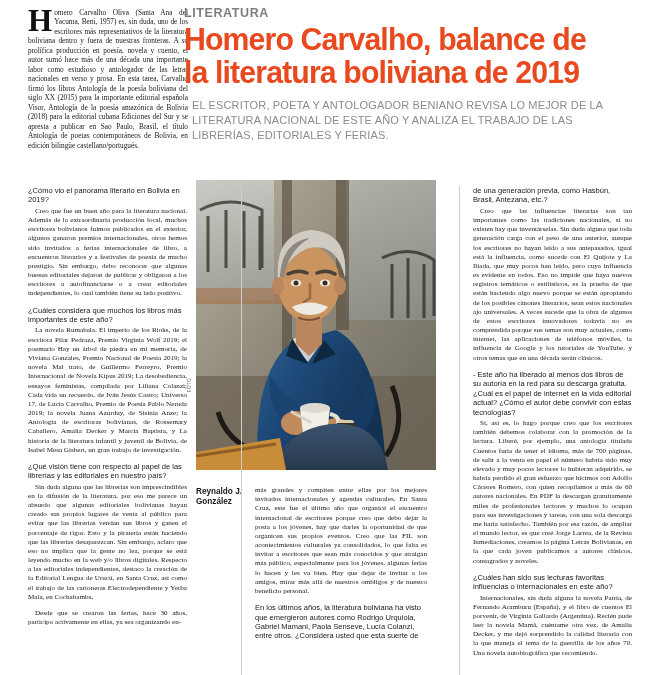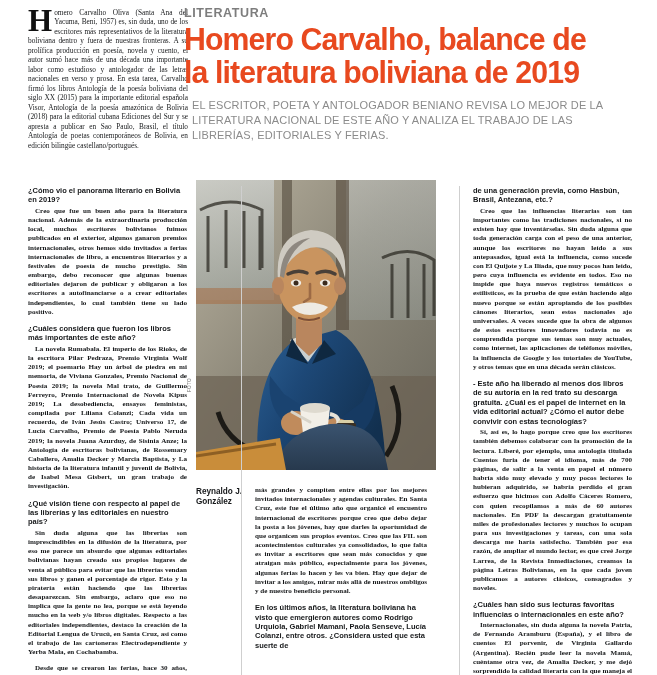--- a/index.html
+++ b/index.html
@@ -62,27 +62,27 @@
   }
   .col.c1{left:0;}
   .col.c2{left:227px;}
   .col.c3{left:445px;}
 
   
   .col.c2{top:300px;width:172px;}
 
   .q{
     font-family:"Liberation Sans", sans-serif;
-    font-weight:bold;
+    font-weight:normal;
     font-size:7.5px;line-height:1.26;
     color:#16181a;
     margin:0 0 2px 0;
     text-align:left;
   }
-  .a{margin:0 0 7px 0;text-indent:7px;font-weight:bold;}
+  .a{margin:0 0 7px 0;text-indent:7px;}
   .a.cont{text-indent:0;margin-top:0;}
 
   
   .vrule{position:absolute;top:0;width:1px;height:489px;background:#cfcfcf;}
 
   
   .photo-wrap{position:absolute;left:196px;top:180px;width:240px;height:290px;}
   .photo{
     position:absolute;inset:0;
     overflow:hidden;
@@ -219,35 +219,35 @@
   </div>
   <div class="caption">Reynaldo J. González</div>
 
   <div class="cols">
     <div class="vrule" style="left:213px"></div>
     <div class="vrule" style="left:431px"></div>
 
     <div class="col c1">
       <div class="q">¿Cómo vio el panorama literario en Bolivia en 2019?</div>
       <p class="a">Creo que fue un buen año para la literatura nacional. Además de la extraordinaria producción local, muchos escritores bolivianos fuimos publicados en el exterior, algunos ganaron premios internacionales, otros hemos sido invitados a ferias internacionales de libro, a encuentros literarios y a festivales de poesía de mucho prestigio. Sin embargo, debo reconocer que algunas buenas editoriales dejaron de publicar y obligaron a los escritores a autofinanciarse o a crear editoriales independientes, lo cual también tiene su lado positivo.</p>
-      <div class="q">¿Cuáles considera que fueron los libros más importantes de este año?</div>
+      <div class="q">¿Cuáles considera que muchos los libros más importantes de este año?</div>
       <p class="a">La novela Rumabala. El imperio de los Rioks, de la escritora Pilar Pedraza, Premio Virginia Wolf 2019; el poemario Hay un árbol de piedra en mi memoria, de Viviana Gonzales, Premio Nacional de Poesía 2019; la novela Mal trato, de Guillermo Ferreyro, Premio Internacional de Novela Kipus 2019; La desobediencia, ensayos feministas, compilada por Liliana Colanzi; Cada vida un recuerdo, de Iván Jesús Castro; Universo 17, de Lucía Carvalho, Premio de Poesía Pablo Neruda 2019; la novela Juana Azurduy, de Sisinia Anze; la Antología de escritoras bolivianas, de Rossemary Caballero, Amalia Decker y Marcia Baptista, y La historia de la literatura infantil y juvenil de Bolivia, de Isabel Mesa Gisbert, un gran trabajo de investigación.</p>
       <div class="q">¿Qué visión tiene con respecto al papel de las librerías y las editoriales en nuestro país?</div>
       <p class="a">Sin duda alguna que las librerías son imprescindibles en la difusión de la literatura, por eso me parece un absurdo que algunas editoriales bolivianas hayan creado sus propios lugares de venta al público para evitar que las librerías vendan sus libros y ganen el porcentaje de rigor. Esto y la piratería están haciendo que las librerías desaparezcan. Sin embargo, aclaro que eso no implica que la gente no lea, porque se está leyendo mucho en la web y/o libros digitales. Respecto a las editoriales independientes, destaco la creación de la Editorial Lengua de Urucú, en Santa Cruz, así como el trabajo de las cartoneras Electrodependiente y Yerba Mala, en Cochabamba.</p>
       <p class="a">Desde que se crearon las ferias, hace 30 años, participo activamente en ellas, ya sea organizando en-</p>
     </div>
 
     <div class="col c2">
       <p class="a cont">más grandes y compiten entre ellas por los mejores invitados internacionales y agendas culturales. En Santa Cruz, este fue el último año que organicé el encuentro internacional de escritores porque creo que debo dejar la posta a los jóvenes, hay que darles la oportunidad de que organicen sus propios eventos. Creo que las FIL son acontecimientos culturales ya consolidados, lo que falta es invitar a escritores que sean más conocidos y que atraigan más público, especialmente para los jóvenes, algunas ferias lo hacen y les va bien. Hay que dejar de invitar a los amigos, mirar más allá de nuestros ombligos y de nuestro beneficio personal.</p>
       <div class="q">En los últimos años, la literatura boliviana ha visto que emergieron autores como Rodrigo Urquiola, Gabriel Mamani, Paola Senseve, Lucía Colanzi, entre otros. ¿Considera usted que esta suerte de</div>
     </div>
 
     <div class="col c3">
       <div class="q">de una generación previa, como Hasbún, Brasil, Antezana, etc.?</div>
       <p class="a">Creo que las influencias literarias son tan importantes como las tradiciones nacionales, si no existen hay que inventárselas. Sin duda alguna que toda generación carga con el peso de una anterior, aunque los escritores no hayan leído a sus antepasados, igual está la influencia, como sucede con El Quijote y La Ilíada, que muy pocos han leído, pero cuya influencia es evidente en todos. Eso no impide que haya nuevos registros temáticos o estilísticos, es la prueba de que están haciendo algo nuevo porque se están apropiando de los posibles cánones literarios, sean estos nacionales ajo universales. A veces sucede que la obra de algunos de estos escritores innovadores todavía no es comprendida porque sus temas son muy actuales, como internet, las aplicaciones de teléfonos móviles, la influencia de Google y los tutoriales de YouTube, y otros temas que en una década serán clásicos.</p>
-      <div class="q">- Este año ha liberado al menos dos libros de su autoría en la red trato su descarga gratuita. ¿Cuál es el papel de internet en la vida editorial actual? ¿Cómo el autor debe convivir con estas tecnologías?</div>
+      <div class="q">- Este año ha liberado al menos dos libros de su autoría en la red para su descarga gratuita. ¿Cuál es el papel de internet en la vida editorial actual? ¿Cómo el autor debe convivir con estas tecnologías?</div>
       <p class="a">Sí, así es, lo hago porque creo que los escritores también debemos colaborar con la promoción de la lectura. Liberé, por ejemplo, una antología titulada Cuentos furia de tener el idioma, más de 700 páginas, de salir a la venta en papel el número habría sido muy elevado y muy pocos lectores lo hubieran adquirido, se habría perdido el gran esfuerzo que hicimos con Adolfo Cáceres Romero, con quien recopilamos a más de 60 autores nacionales. En PDF la descargan gratuitamente miles de profesionales lectores y muchos lo ocupan para sus investigaciones y tareas, con una sola descarga me haría satisfecho. También por esa razón, de ampliar el mundo lector, es que creé Jorge Larrea, de la Revista Inmediaciones, creamos la página Letras Bolivianas, en la que cada joven publicamos a autores clásicos, consagrados y noveles.</p>
       <div class="q">¿Cuáles han sido sus lecturas favoritas influencias o internacionales en este año?</div>
       <p class="a">Internacionales, sin duda alguna la novela Patria, de Fernando Aramburu (España), y el libro de cuentos El porvenir, de Virginia Gallardo (Argentina). Recién pude leer la novela Mamá, cuéntame otra vez, de Amalia Decker, y me dejó sorprendido la calidad literaria con la que maneja el tema de la guerrilla de los años 70. Una novela autobiográfica que recomiendo.</p>
     </div>
   </div>
 
 </div>
 
 </body></html>

